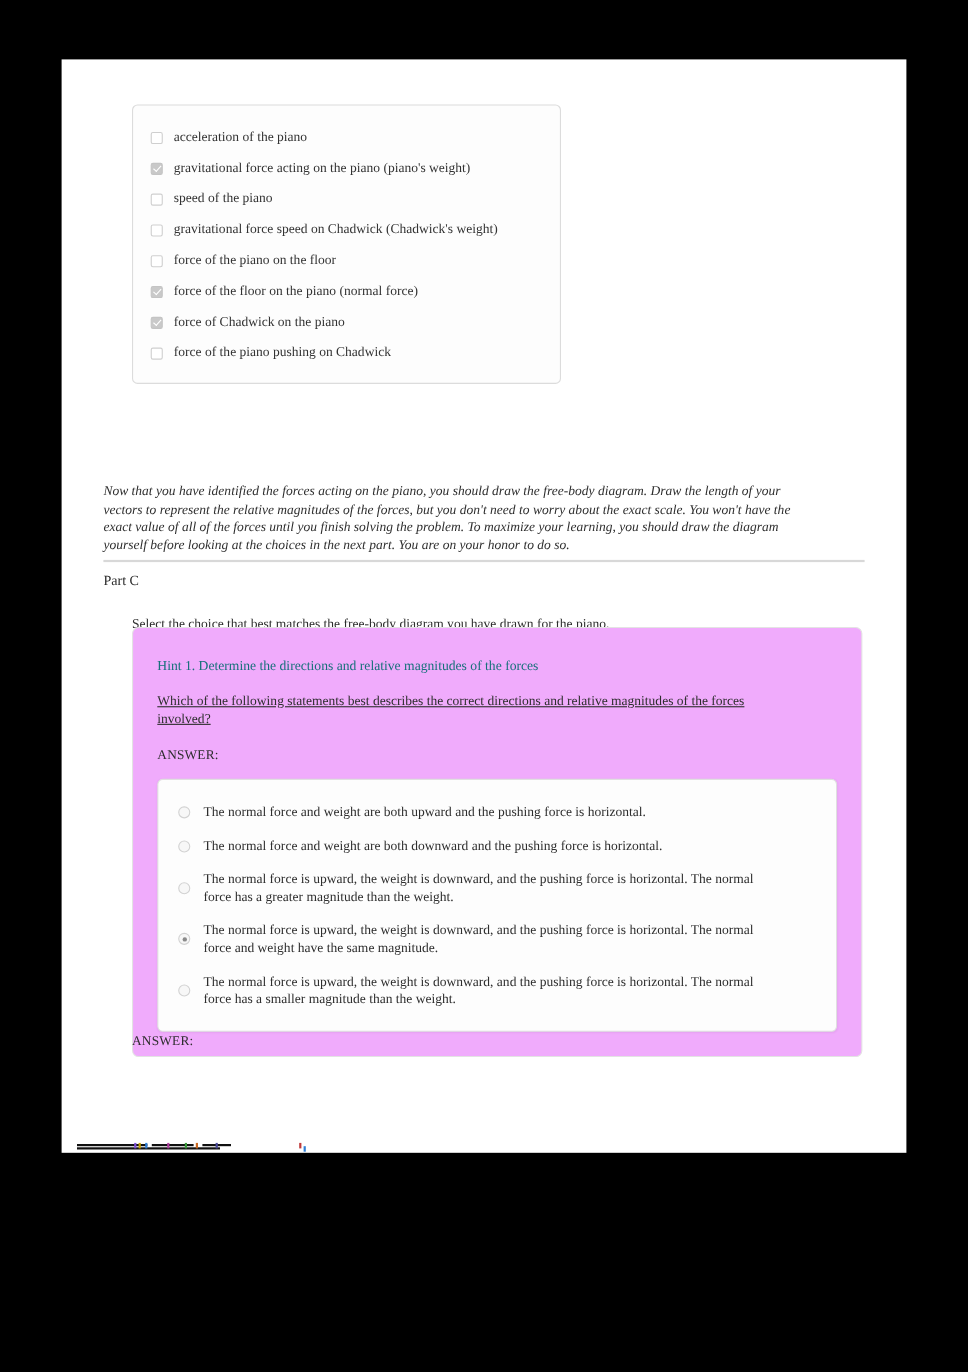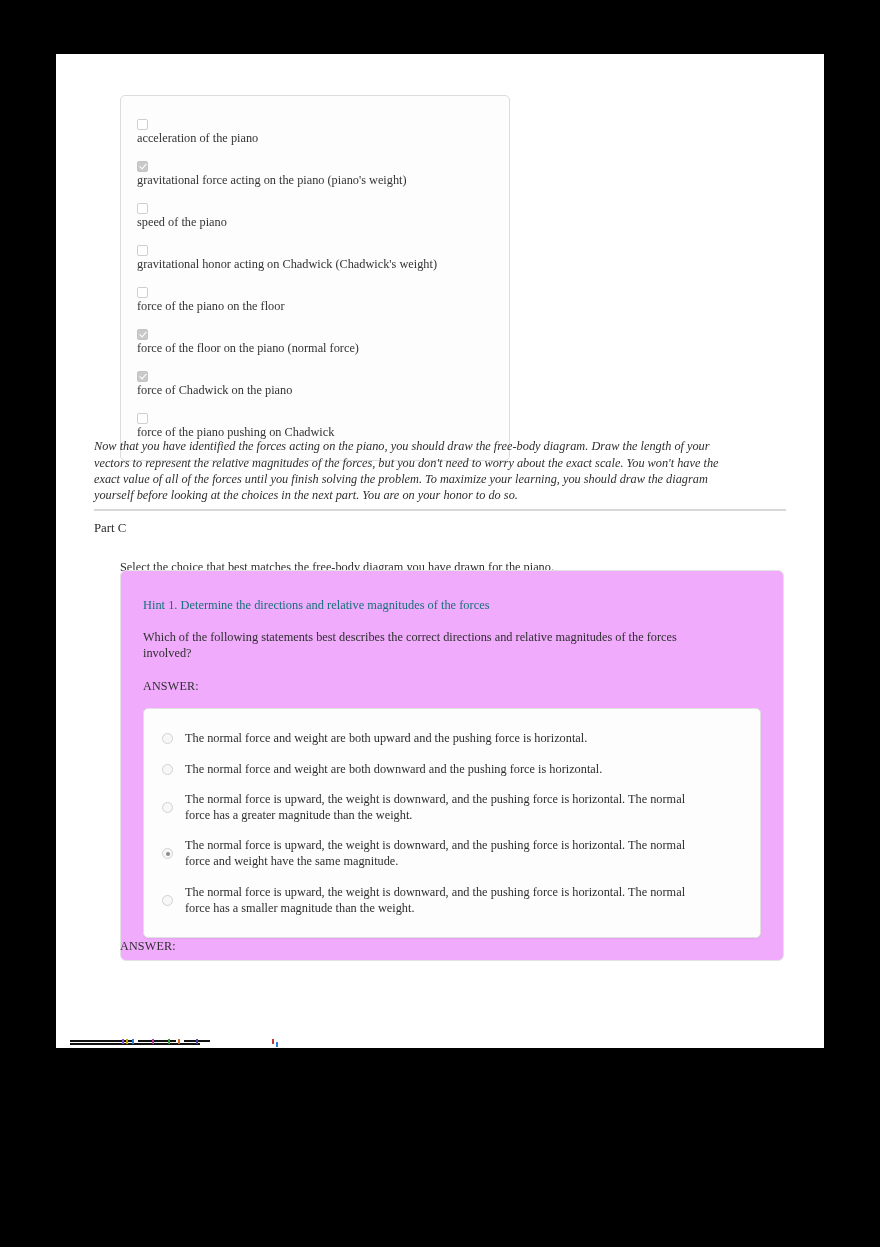--- a/index.html
+++ b/index.html
@@ -33,24 +33,23 @@
     left: 64px;
     top: 41px;
     width: 390px;
     border: 1px solid #dcdcdc;
     border-radius: 5px;
     background: #fdfdfd;
     padding: 14px 0 14px 0;
   }
   .cb-row {
     display: flex;
-    align-items: flex-start;
+    align-items: center;
     padding: 6px 16px 6px 16px;
     min-height: 21px;
-    flex-direction: column;
   }
   .cb-box {
     width: 11px;
     height: 11px;
     border: 1px solid #cfcfcf;
     border-radius: 2px;
     background: #ffffff;
     margin-top: 3px;
     margin-right: 10px;
     flex: 0 0 auto;
@@ -156,20 +155,21 @@
     color: #16707a;
     margin: 0 0 16px 0;
     line-height: 16px;
   }
   .hint-question {
     font-size: 12.3px;
     color: #2e2e2e;
     line-height: 16.2px;
     margin: 0 0 18px 0;
     width: 560px;
+    text-decoration: underline;
   }
   .answer-label {
     font-size: 12.1px;
     color: #2e2e2e;
     letter-spacing: 0.2px;
     margin: 0 0 14px 0;
   }
 
   
   .radio-box {
@@ -256,21 +256,21 @@
     <div class="cb-row">
       <span class="cb-box checked"></span>
       <span class="cb-label">gravitational force acting on the piano (piano's weight)</span>
     </div>
     <div class="cb-row">
       <span class="cb-box"></span>
       <span class="cb-label">speed of the piano</span>
     </div>
     <div class="cb-row">
       <span class="cb-box"></span>
-      <span class="cb-label">gravitational honor acting on Chadwick (Chadwick's weight)</span>
+      <span class="cb-label">gravitational force speed on Chadwick (Chadwick's weight)</span>
     </div>
     <div class="cb-row">
       <span class="cb-box"></span>
       <span class="cb-label">force of the piano on the floor</span>
     </div>
     <div class="cb-row">
       <span class="cb-box checked"></span>
       <span class="cb-label">force of the floor on the piano (normal force)</span>
     </div>
     <div class="cb-row">

